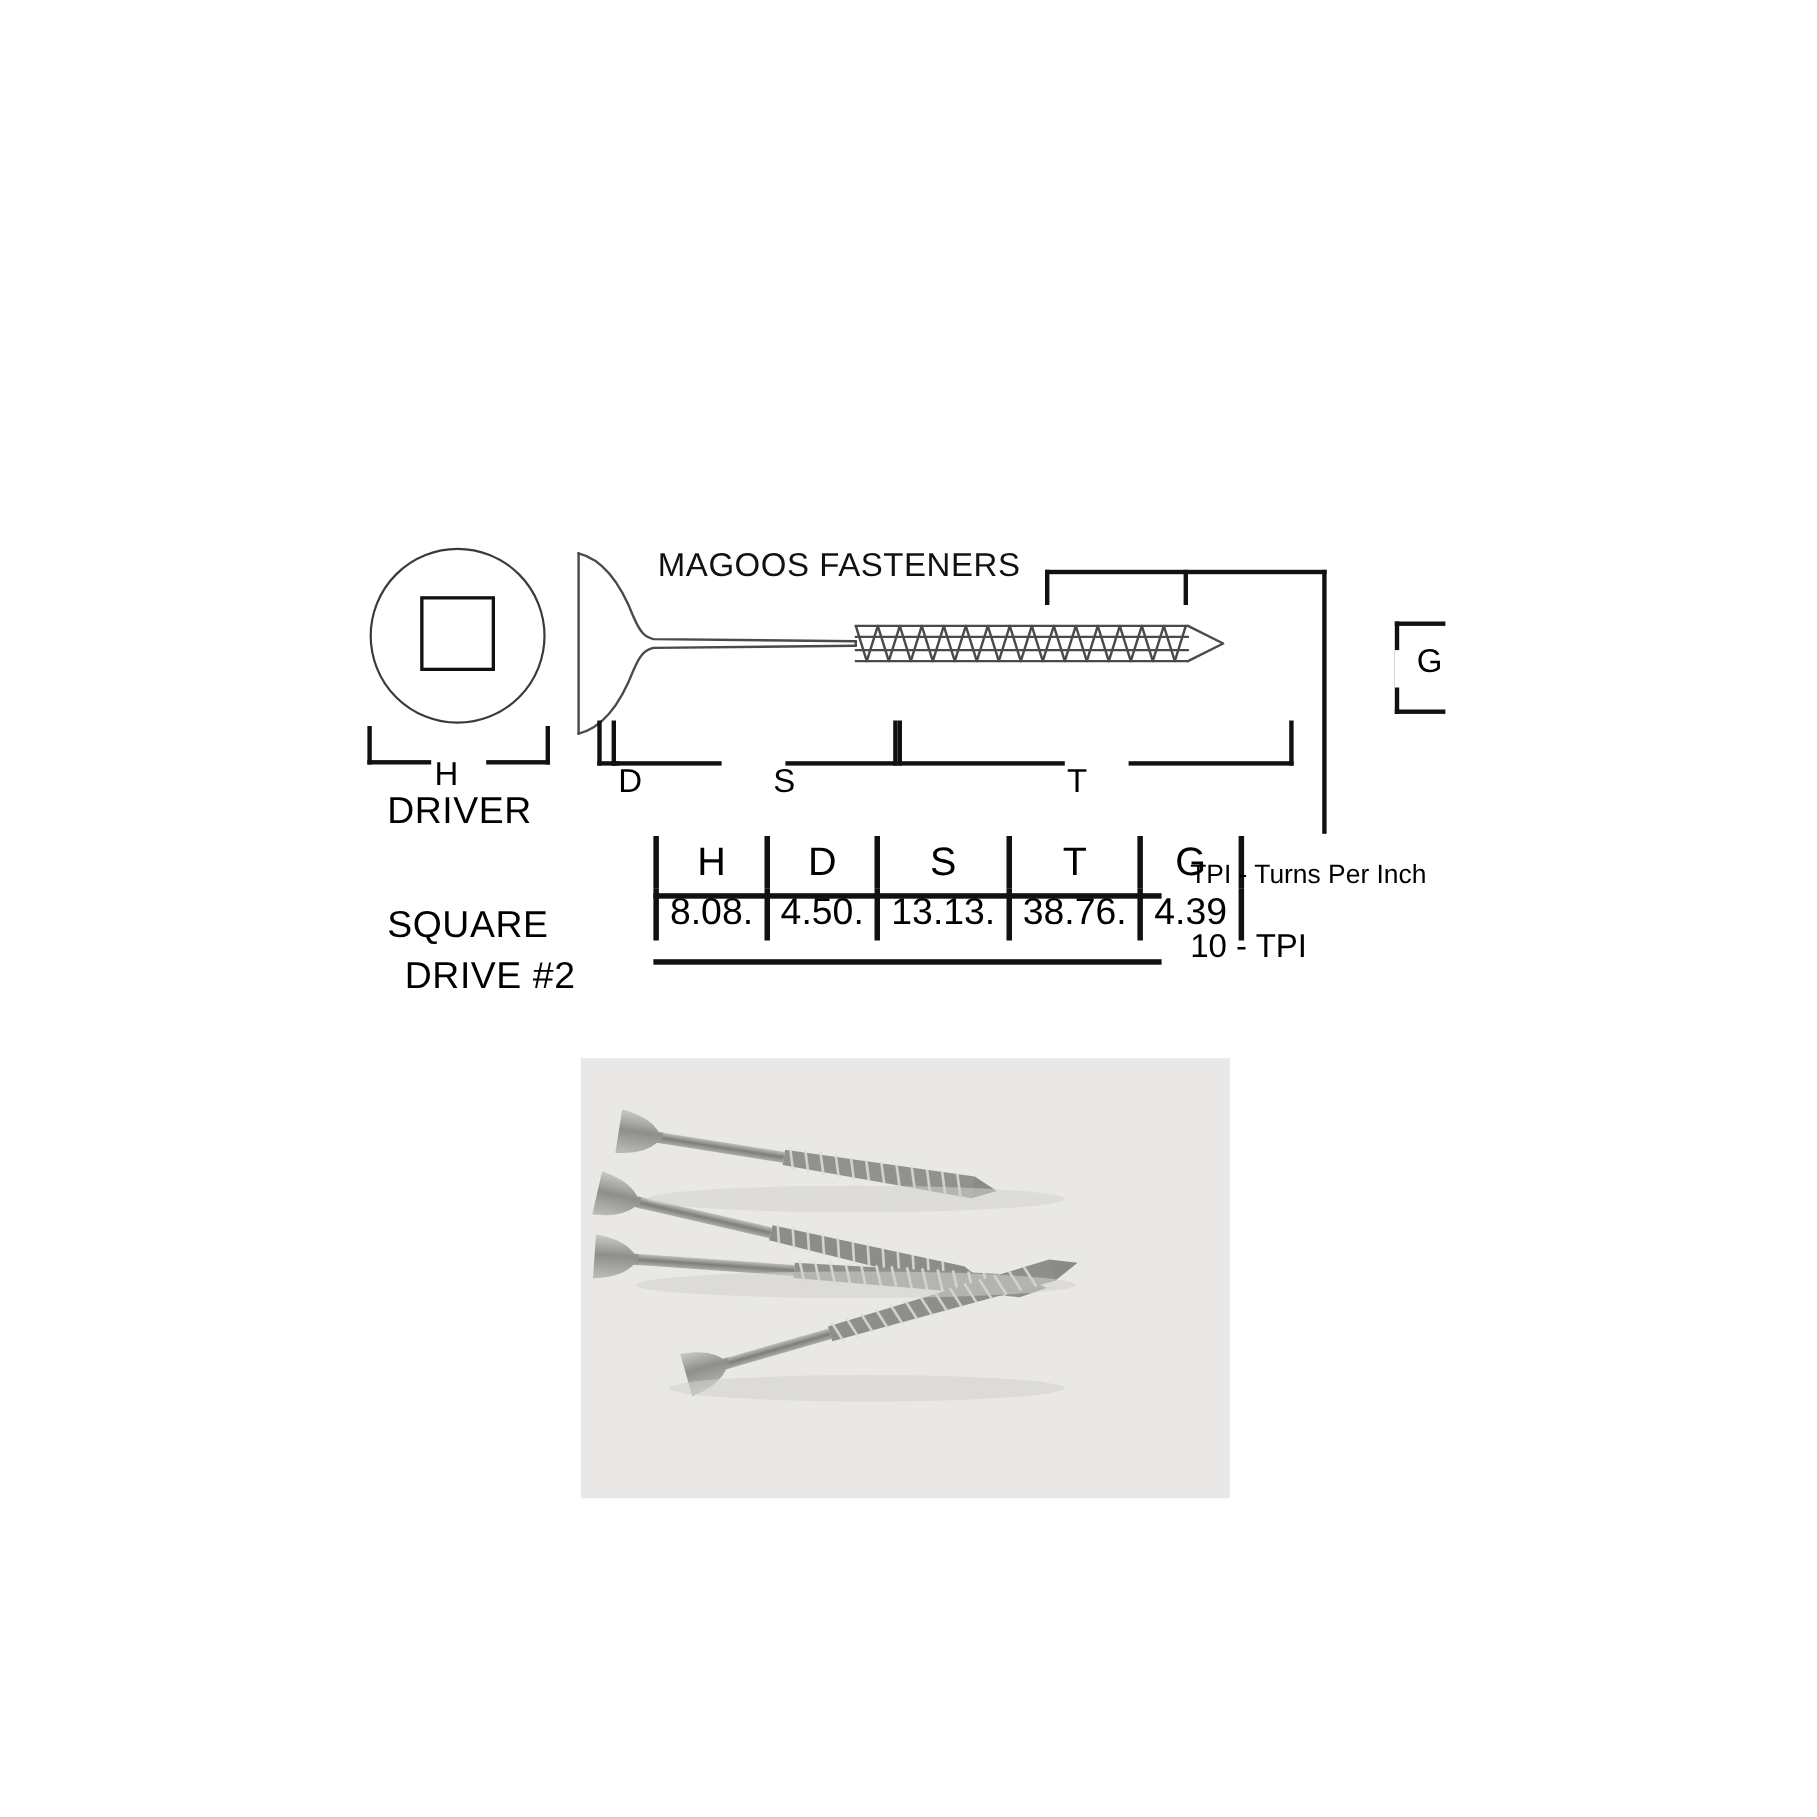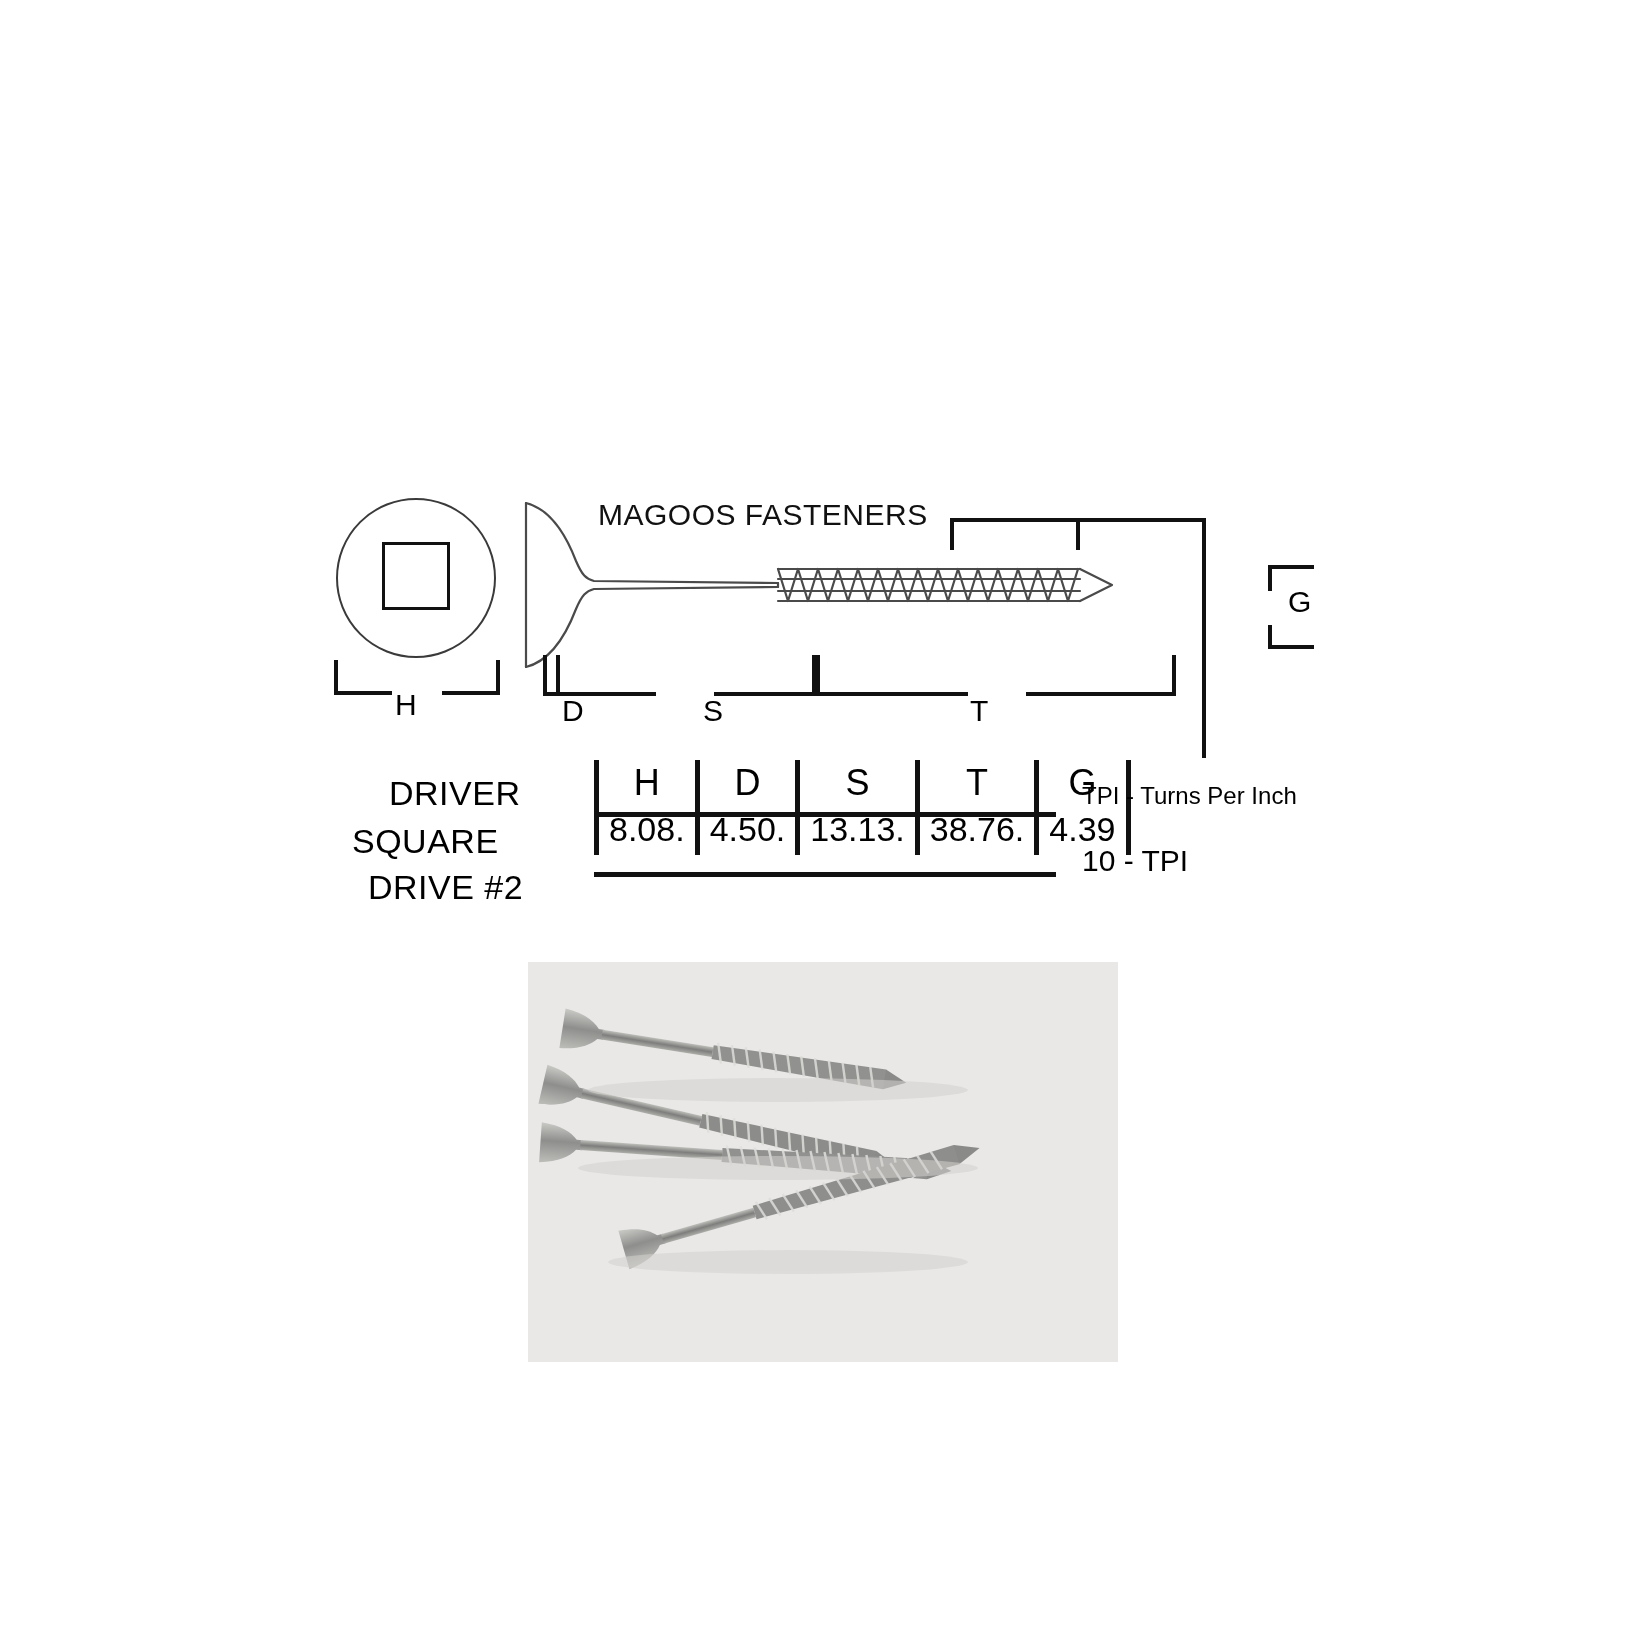--- a/index.html
+++ b/index.html
@@ -85,24 +85,23 @@
   .label-h {
     position: absolute;
     left: 395px;
     top: 688px;
     font-size: 30px;
   }
 
   .driver-title {
     position: absolute;
     left: 352px;
-    top: 774px;
+    top: 718px;
     font-size: 34px;
     letter-spacing: 0.5px;
-    margin-left: 37px;
   }
   .driver-sub1 {
     position: absolute;
     left: 352px;
     top: 822px;
     font-size: 34px;
     letter-spacing: 0.5px;
   }
   .driver-sub2 {
     position: absolute;

